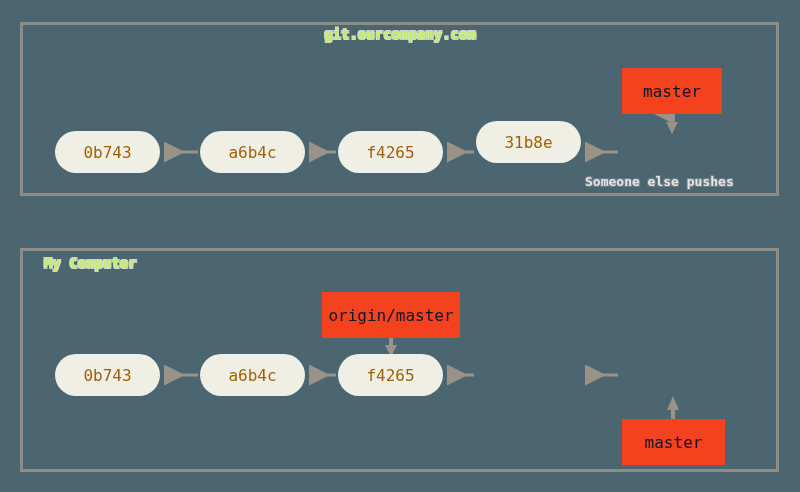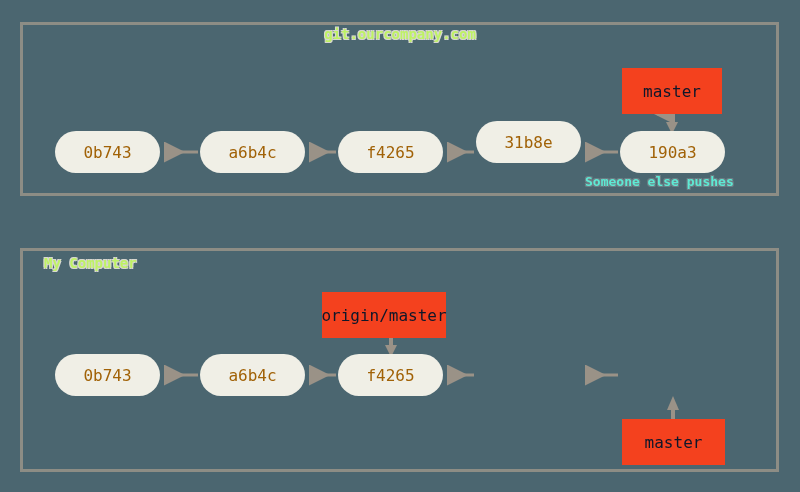--- a/index.html
+++ b/index.html
@@ -90,21 +90,21 @@
     align-items: center;
     justify-content: center;
     box-sizing: border-box;
     z-index: 3;
   }
   .note {
     position: absolute;
     font-family: "DejaVu Sans Mono", monospace;
     font-size: 13px;
     font-weight: bold;
-    color: #5eead4;
+    color: #e5e5e5;
     text-shadow:
       -1px -1px 0 #6f7f86,
        1px -1px 0 #6f7f86,
       -1px  1px 0 #6f7f86,
        1px  1px 0 #6f7f86;
     white-space: nowrap;
   }
   #arrow-layer {
     position: absolute;
     left: 0;
@@ -161,29 +161,28 @@
     </g>
   </svg>
 
   <div class="frame" id="frame-remote"></div>
   <div class="frame-title" id="title-remote">git.ourcompany.com</div>
 
   <div class="commit" style="left:55px;  top:131px;">0b743</div>
   <div class="commit" style="left:200px; top:131px;">a6b4c</div>
   <div class="commit" style="left:338px; top:131px;">f4265</div>
   <div class="commit" style="left:476px; top:121px;">31b8e</div>
-  <div class="commit" style="left:620px; top:131px;">190a3</div>
 
   <div class="ref-box" style="left:622px; top:68px; width:100px; height:46px;">master</div>
 
   <div class="note" style="left:585px; top:174px;">Someone else pushes</div>
 
   <div class="frame" id="frame-local"></div>
   <div class="frame-title" id="title-local">My Computer</div>
 
   <div class="commit" style="left:55px;  top:354px;">0b743</div>
   <div class="commit" style="left:200px; top:354px;">a6b4c</div>
   <div class="commit" style="left:338px; top:354px;">f4265</div>
 
-  <div class="ref-box" style="left:322px; top:292px; width:124px; height:46px;">origin/master</div>
+  <div class="ref-box" style="left:322px; top:292px; width:138px; height:46px;">origin/master</div>
   <div class="ref-box" style="left:622px; top:419px; width:103px; height:46px;">master</div>
 
 </div>
 
 </body></html>

